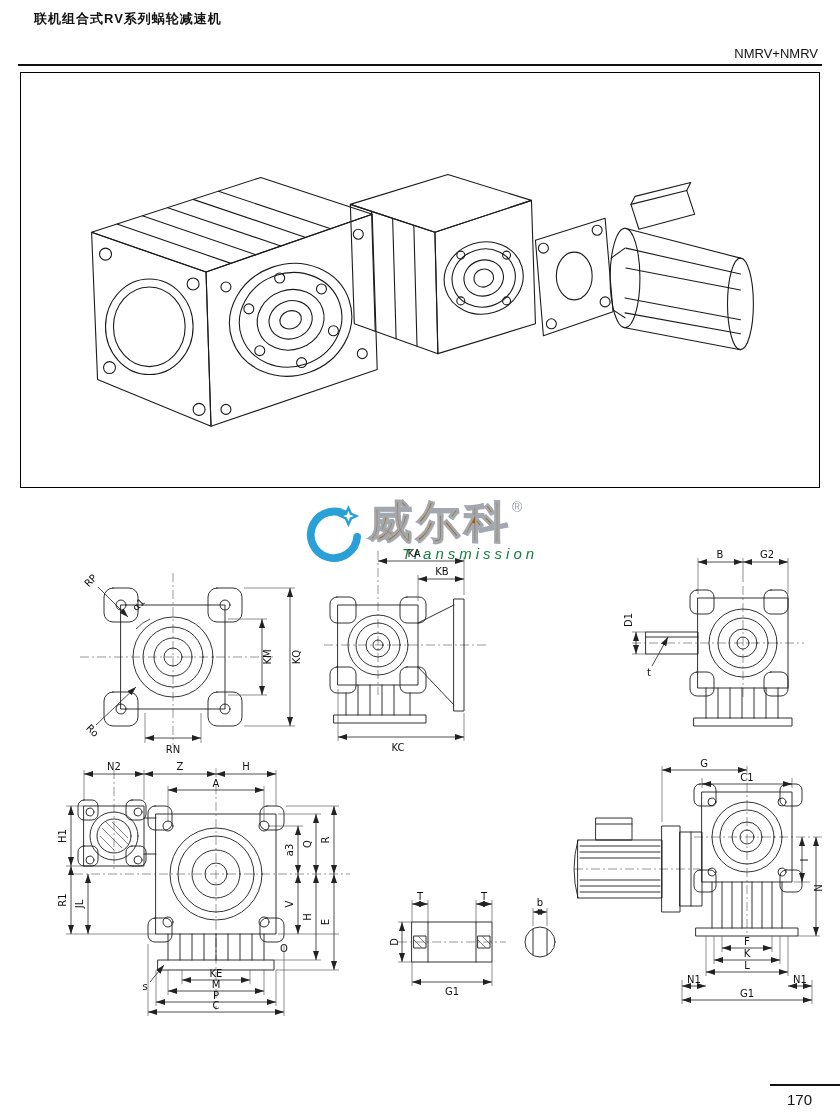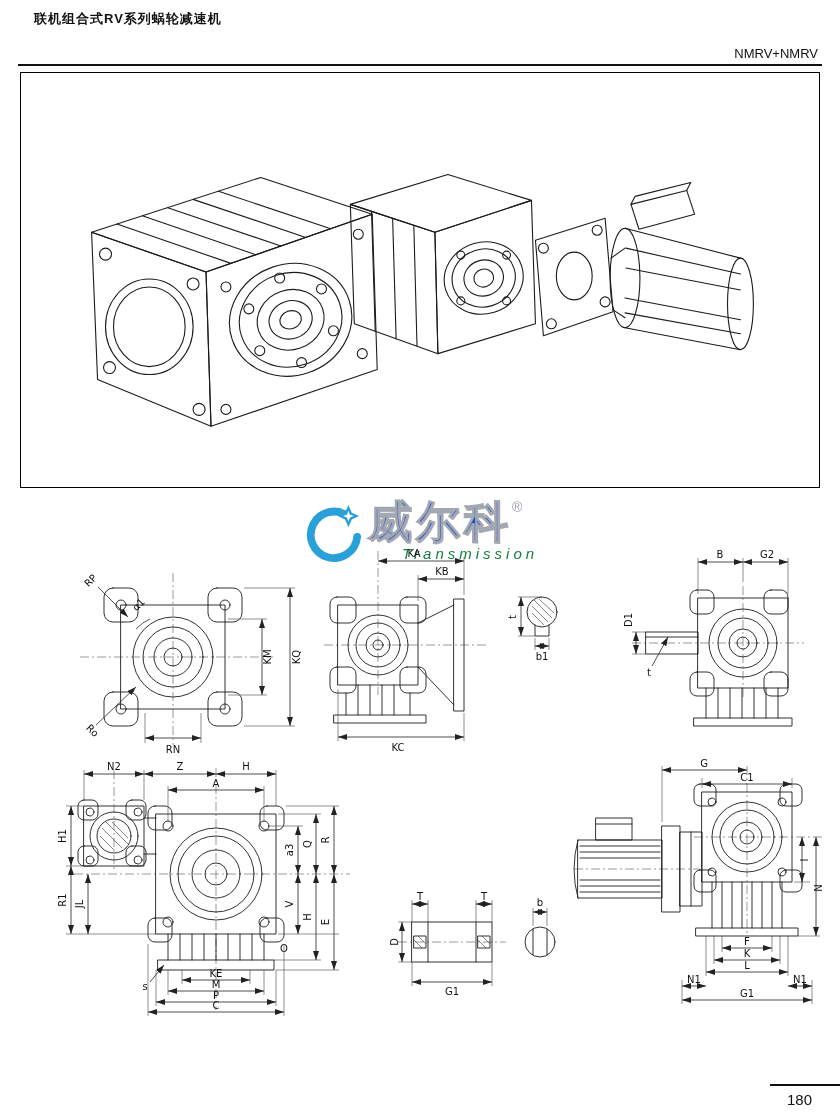--- a/index.html
+++ b/index.html
@@ -17,21 +17,21 @@
   .hdr-rule { position:absolute; left:18px; right:18px; top:64px; height:2px; background:#111; }
 
   
   .draw-box { position:absolute; left:20px; top:72px; width:800px; height:416px; border:1px solid #000; background:#fff; }
   .draw-box svg { width:100%; height:100%; }
 
   
   .wm { position:absolute; left:300px; top:500px; width:280px; height:100px; display:flex; align-items:flex-start; }
   .wm-logo { width:62px; height:62px; flex:0 0 auto; margin-top:4px; }
   .wm-text { margin-left:6px; line-height:1; }
-  .wm-brand { font-size:44px; font-weight:700; letter-spacing:4px; color:#1d4ed8;
+  .wm-brand { font-size:44px; font-weight:700; letter-spacing:4px; color:#a16207;
               -webkit-text-stroke:1.2px #a3a8b0; text-shadow:1px 1px 0 #b6bac1; }
   .wm-reg { font-size:14px; color:#9aa0a8; vertical-align:top; }
   .wm-tag { font-size:15px; font-style:italic; letter-spacing:4px; margin-top:2px; padding-left:34px; color:#15803d; }
 
   
   .dwg { position:absolute; }
   .dwg svg { width:100%; height:100%; overflow:visible; }
 
   .ln    { stroke:#1b1b1b; stroke-width:1.1; fill:none; stroke-linejoin:round; stroke-linecap:round; }
   .ln2   { stroke:#1b1b1b; stroke-width:0.9; fill:none; stroke-linejoin:round; stroke-linecap:round; }
@@ -227,42 +227,20 @@
       <line class="thin" x1="100" y1="56" x2="100" y2="30"></line>
       <line class="dim" x1="100" y1="34" x2="146" y2="34" marker-start="url(#arw)" marker-end="url(#arw)"></line>
       <text class="dlab" x="124" y="30" text-anchor="middle">KB</text>
       <line class="thin" x1="20" y1="144" x2="20" y2="196"></line>
         <line class="thin" x1="146" y1="168" x2="146" y2="196"></line>
       <line class="dim" x1="20" y1="192" x2="146" y2="192" marker-start="url(#arw)" marker-end="url(#arw)"></line>
       <text class="dlab" x="80" y="206" text-anchor="middle">KC</text>
     </svg>
   </div>
 
-  <div class="dwg" style="left:510px; top:580px; width:60px; height:85px;">
-    <svg viewBox="0 0 60 85">
-      <g class="ln2">
-        <circle cx="32" cy="32" r="15"></circle>
-        <path d="M25,45 L25,56 L39,56 L39,45"></path>
-      </g>
-      <g class="hatch">
-        <line x1="22" y1="26" x2="38" y2="42"></line>
-          <line x1="24" y1="20" x2="42" y2="38"></line>
-        <line x1="22" y1="33" x2="34" y2="45"></line>
-          <line x1="29" y1="19" x2="44" y2="33"></line>
-      </g>
-      <line class="thin" x1="32" y1="17" x2="8" y2="17"></line>
-        <line class="thin" x1="25" y1="56" x2="8" y2="56"></line>
-      <line class="dim" x1="11" y1="17" x2="11" y2="56" marker-start="url(#arw)" marker-end="url(#arw)"></line>
-      <text class="dlab" transform="translate(6,37) rotate(-90)" text-anchor="middle">t</text>
-      <line class="thin" x1="25" y1="58" x2="25" y2="70"></line>
-        <line class="thin" x1="39" y1="58" x2="39" y2="70"></line>
-      <line class="dim" x1="25" y1="66" x2="39" y2="66" marker-start="url(#arw)" marker-end="url(#arw)"></line>
-      <text class="dlab" x="32" y="80" text-anchor="middle">b1</text>
-    </svg>
-  </div>
 
   <div class="dwg" style="left:628px; top:548px; width:185px; height:205px;">
     <svg viewBox="0 0 185 205">
       <line class="cl" x1="4" y1="95" x2="176" y2="95"></line>
       <line class="cl" x1="115" y1="38" x2="115" y2="152"></line>
       <g class="ln2">
         <rect x="62" y="42" width="24" height="24" rx="7"></rect>
           <rect x="136" y="42" width="24" height="24" rx="7"></rect>
         <rect x="62" y="124" width="24" height="24" rx="7"></rect>
           <rect x="136" y="124" width="24" height="24" rx="7"></rect>
@@ -542,15 +520,15 @@
       <line class="dim" x1="112" y1="226" x2="136" y2="226" marker-start="url(#arw)" marker-end="url(#arw)"></line>
       <text class="dlab" x="124" y="223" text-anchor="middle">N1</text>
       <line class="dim" x1="218" y1="226" x2="242" y2="226" marker-start="url(#arw)" marker-end="url(#arw)"></line>
       <text class="dlab" x="230" y="223" text-anchor="middle">N1</text>
       <line class="dim" x1="112" y1="240" x2="242" y2="240" marker-start="url(#arw)" marker-end="url(#arw)"></line>
       <text class="dlab" x="177" y="237" text-anchor="middle">G1</text>
     </svg>
   </div>
 
   <div class="footer-rule"></div>
-  <div class="pageno">180</div>
+  <div class="pageno">170</div>
 
 </div>
 
 </body></html>

